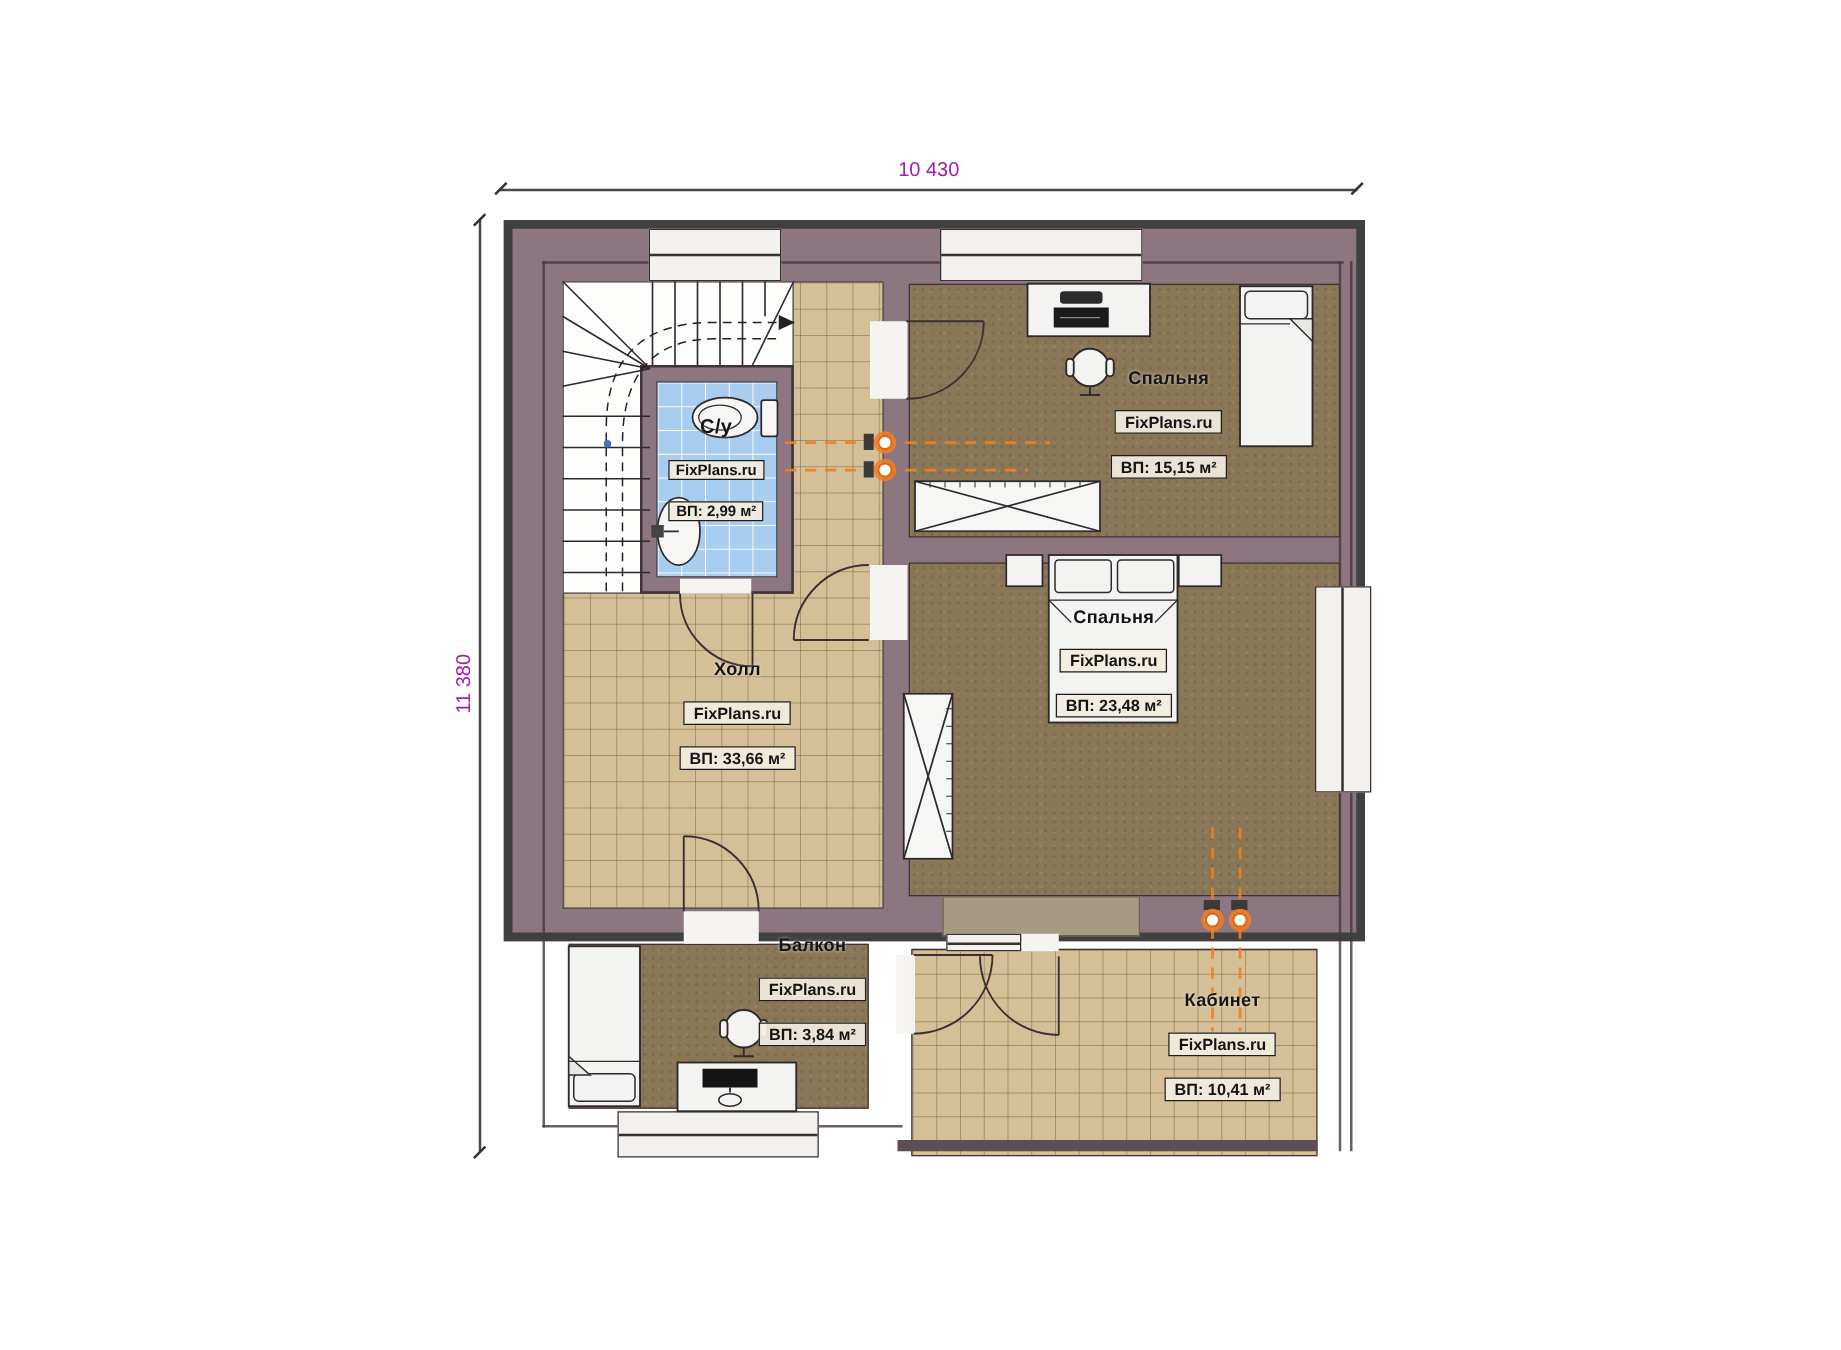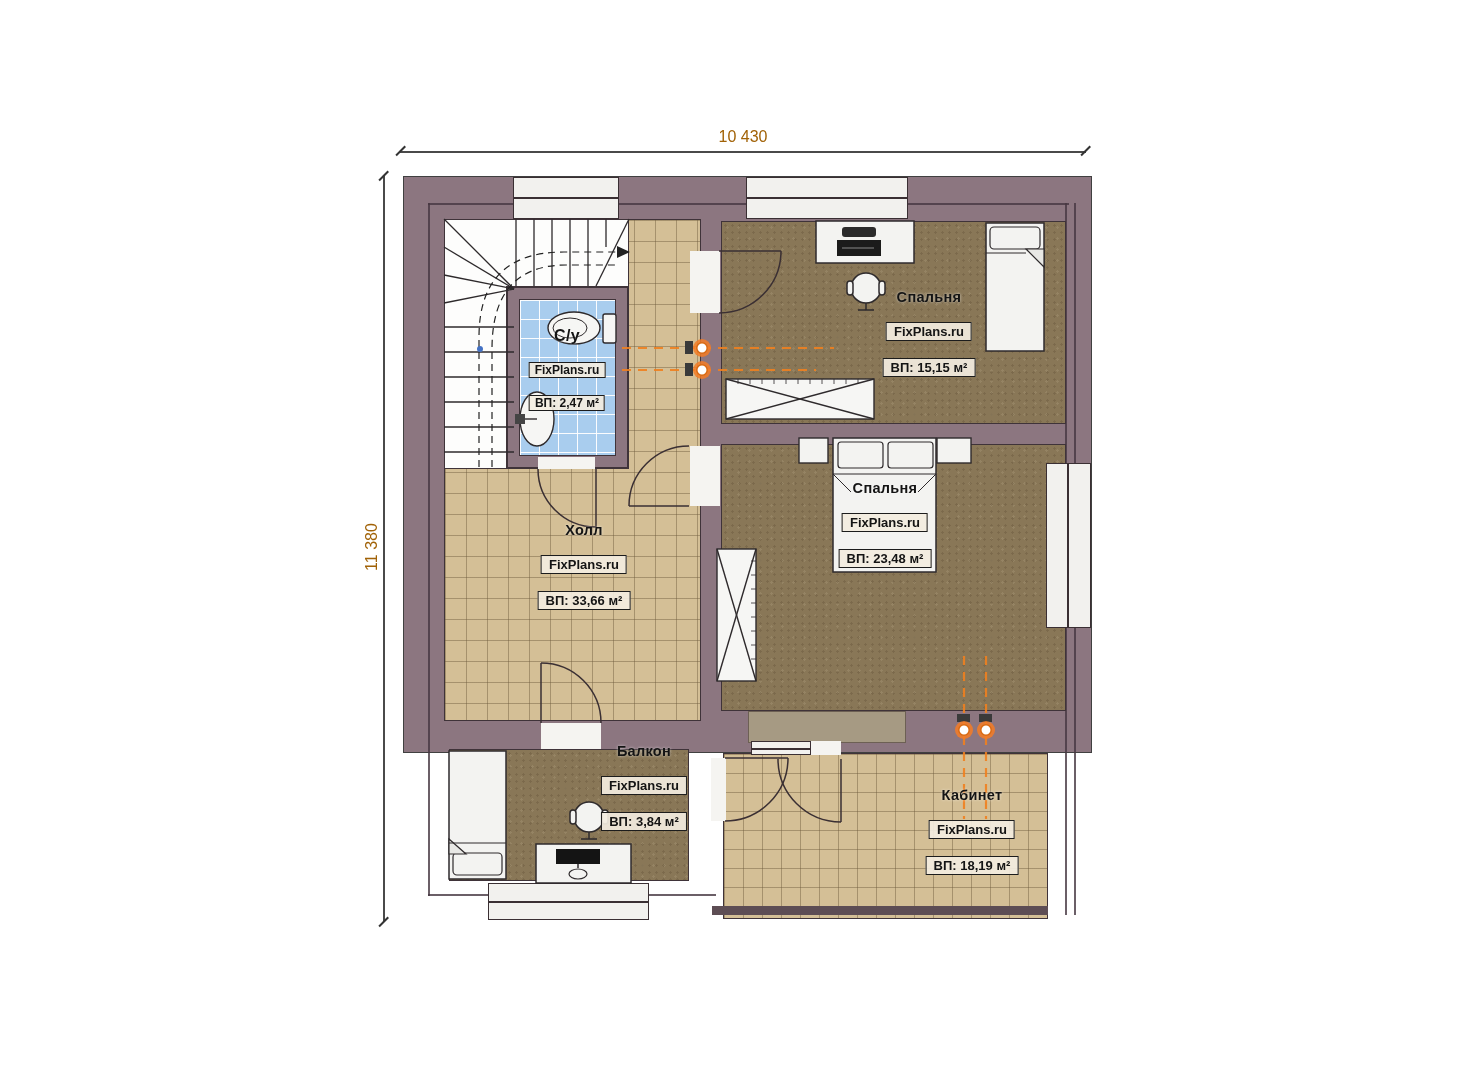--- a/index.html
+++ b/index.html
@@ -1,24 +1,24 @@
 <!DOCTYPE html>
 <html><head>
 <meta charset="utf-8">
 <style>
   html,body{margin:0;padding:0;background:#ffffff;}
   #canvas{position:relative;width:1473px;height:1080px;background:#ffffff;overflow:hidden;
           font-family:"Liberation Sans",sans-serif;}
   
-  .dim{position:absolute;color:#a16207;font-size:16px;}
+  .dim{position:absolute;color:#a21caf;font-size:16px;}
   .dim .dline{position:absolute;background:#4a4a4a;}
   .dim .tick{position:absolute;width:13px;height:1.5px;background:#333;}
   
   #plan{position:absolute;left:403px;top:176px;width:689px;height:577px;
-        background:#8c7680;border:1px solid #404040;box-sizing:border-box;}
+        background:#8c7680;border:7px solid #404040;box-sizing:border-box;}
   .wline{position:absolute;background:#463741;opacity:.8;}
   
   .floor{position:absolute;box-sizing:border-box;border:1.5px solid #3f3339;}
   .floor-brown{background-color:#897757;
      background-image:radial-gradient(rgba(40,25,5,.14) 1px,transparent 1.4px),
                       radial-gradient(rgba(255,240,210,.10) 1px,transparent 1.4px);
      background-size:7px 7px,11px 11px;}
   .tile-tan{background-color:#d4bf96;
      background-image:linear-gradient(rgba(110,90,60,.45) 1px,transparent 1px),
                       linear-gradient(90deg,rgba(110,90,60,.45) 1px,transparent 1px);
@@ -298,27 +298,27 @@
       <div class="box">ВП: 23,48 м²</div>
     </div>
     <div class="room-label" style="left:180px;top:345px;">
       <div class="rname">Холл</div>
       <div class="box">FixPlans.ru</div>
       <div class="box">ВП: 33,66 м²</div>
     </div>
     <div class="room-label" style="left:163px;top:150px;font-size:12px;">
       <div class="rname" style="font-size:16px;">С/у</div>
       <div class="box" style="font-size:12px;padding:0 5px;">FixPlans.ru</div>
-      <div class="box" style="font-size:12px;padding:0 5px;">ВП: 2,47 м²</div>
+      <div class="box" style="font-size:12px;padding:0 5px;">ВП: 2,99 м²</div>
     </div>
     <div class="room-label" style="left:240px;top:566px;">
       <div class="rname">Балкон</div>
       <div class="box">FixPlans.ru</div>
       <div class="box">ВП: 3,84 м²</div>
     </div>
     <div class="room-label" style="left:568px;top:610px;">
       <div class="rname">Кабинет</div>
       <div class="box">FixPlans.ru</div>
-      <div class="box">ВП: 18,19 м²</div>
+      <div class="box">ВП: 10,41 м²</div>
     </div>
 
   </div>
 </div>
 
 </body></html>

